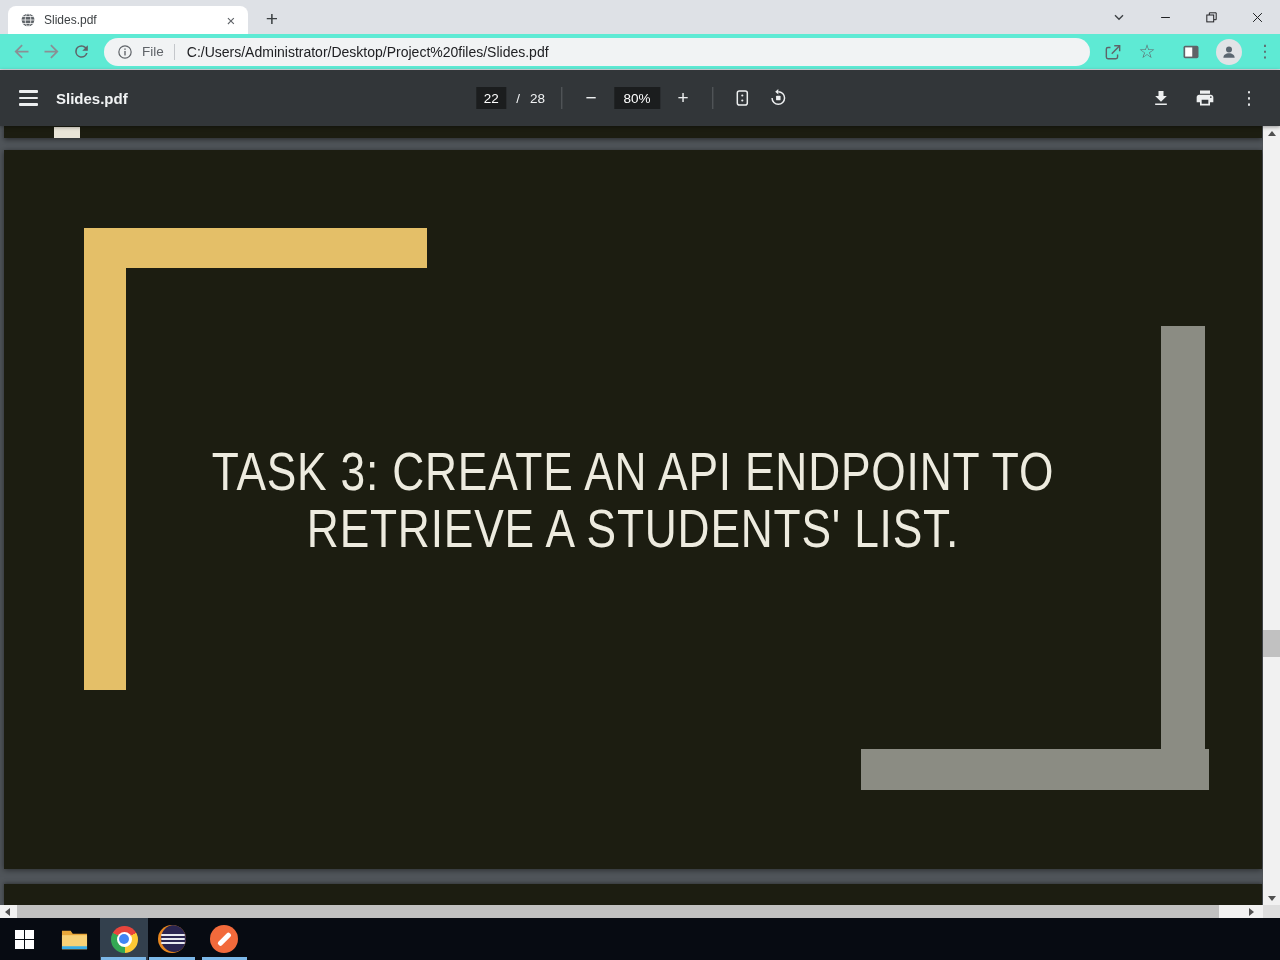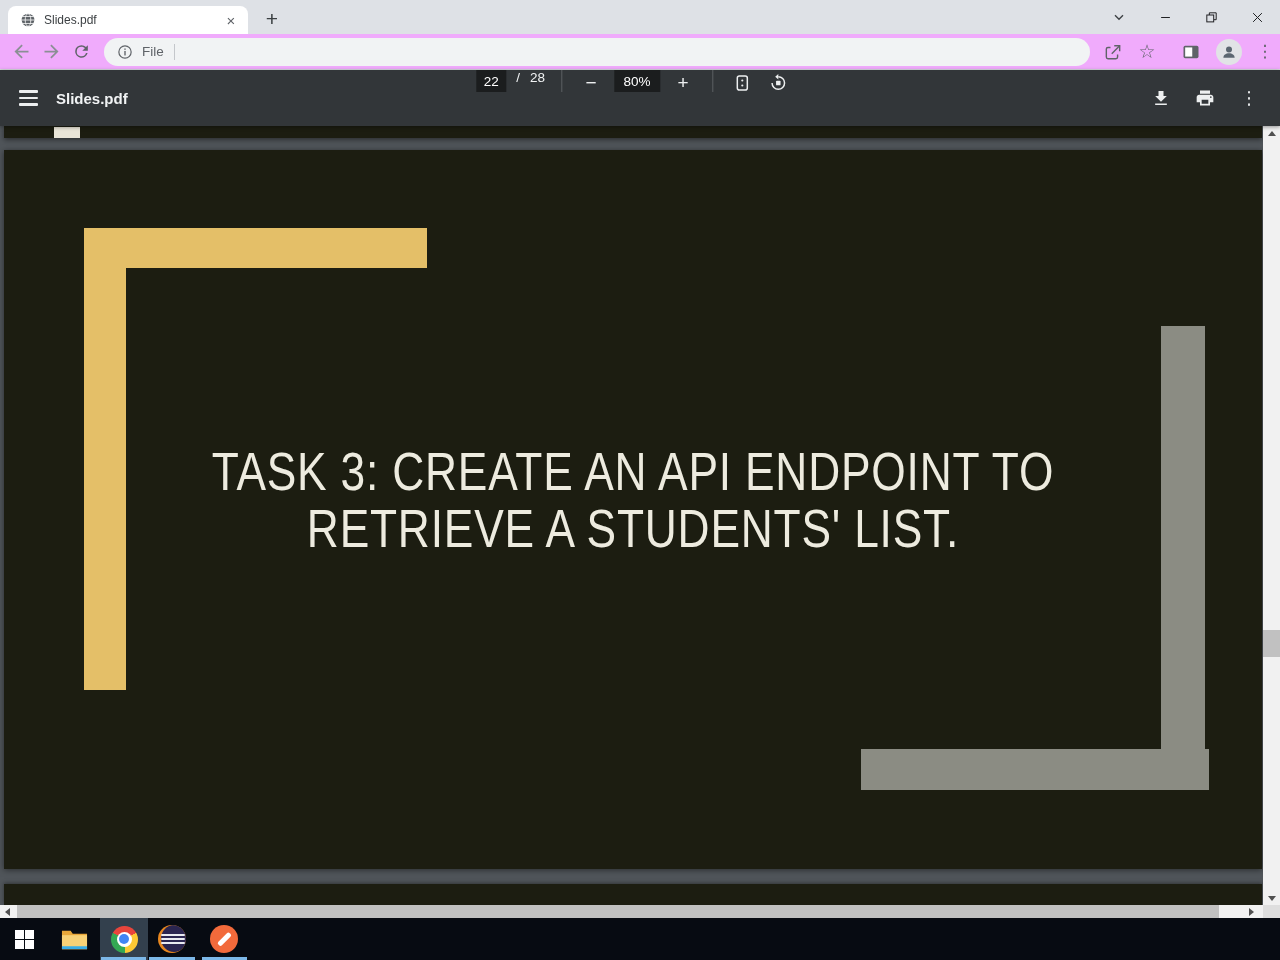--- a/index.html
+++ b/index.html
@@ -14,21 +14,21 @@
   .tab-favicon { width:16px; height:16px; margin:0 8px 0 4px; flex:none; }
   .tab-title { font-size:12px; color:#3C4043; flex:1; white-space:nowrap; overflow:hidden; }
   .tab-close { width:18px; height:18px; border-radius:50%; display:flex; align-items:center;
                justify-content:center; font-size:15px; color:#5F6368; cursor:pointer; }
   .new-tab-btn { position:absolute; left:258px; top:5px; width:28px; height:28px; border-radius:50%;
                display:flex; align-items:center; justify-content:center; font-size:21px; color:#3C4043; font-weight:300;}
   .win-controls { position:absolute; right:0; top:0; height:34px; display:flex; align-items:center; }
   .win-btn { width:46px; height:34px; display:flex; align-items:center; justify-content:center; }
 
   
-  .toolbar { position:absolute; left:0; top:34px; width:1280px; height:36px; background:#f0abfc;
+  .toolbar { position:absolute; left:0; top:34px; width:1280px; height:36px; background:#5eead4;
              border-bottom:1px solid #D7DADE; display:flex; align-items:center; }
   .nav-btn { width:30px; height:30px; display:flex; align-items:center; justify-content:center; flex:none; }
   .nav-btn.back { margin-left:6px; }
   .addr-bar { margin-left:8px; width:990px; height:28px; background:#F1F3F4; border-radius:14px;
               display:flex; align-items:center; padding:0 12px; }
   .addr-info { width:18px; height:18px; flex:none; }
   .addr-chip { font-size:13.5px; color:#5F6368; margin:0 10px 0 8px; }
   .addr-sep { width:1px; height:16px; background:#C4C7CB; margin-right:12px; }
   .addr-url { font-size:14px; color:#202124; white-space:nowrap; }
   .tb-ico { width:30px; height:30px; display:flex; align-items:center; justify-content:center; flex:none; }
@@ -38,21 +38,21 @@
             align-items:center; justify-content:center; }
 
   
   .pdf-toolbar { position:absolute; left:0; top:70px; width:1280px; height:56px; background:#323639;
                  display:flex; align-items:center; box-shadow:0 1px 4px rgba(0,0,0,.4); z-index:5; }
   .pdf-menu { width:40px; height:40px; margin-left:8px; display:flex; flex-direction:column;
               justify-content:center; gap:4px; align-items:center; }
   .pdf-menu span { display:block; width:19px; height:2.5px; background:#EDEFF0; border-radius:1px; }
   .pdf-filename { color:#F1F3F4; font-size:15px; font-weight:700; margin-left:8px; }
   .pdf-center { position:absolute; left:50%; top:0; height:56px; transform:translateX(-52%);
-                display:flex; gap:10px; }
+                display:flex; align-items:center; gap:10px; }
   .page-input { width:30px; height:22px; background:#1B1D1E; border:none; color:#FFFFFF;
                 font-size:13.5px; text-align:center; font-family:"Liberation Sans",sans-serif; }
   .page-text { color:#F1F3F4; font-size:13.5px; }
   .pdf-sep { width:1px; height:22px; background:#5C6063; margin:0 6px; }
   .pdf-btn { width:26px; height:26px; display:flex; align-items:center; justify-content:center;
              color:#EDEFF0; font-size:19px; }
   .zoom-box { min-width:46px; height:22px; background:#1B1D1E; color:#FFFFFF; font-size:13.5px;
               display:flex; align-items:center; justify-content:center; padding:0 4px; }
   .pdf-right { margin-left:auto; display:flex; align-items:center; gap:18px; margin-right:18px; }
   .pdf-kebab { color:#EDEFF0; font-size:18px; }
@@ -172,20 +172,21 @@
         </svg>
     </div>
     <div class="addr-bar">
       <svg class="addr-info" viewBox="0 0 24 24">
         <circle cx="12" cy="12" r="8.2" stroke="#5F6368" stroke-width="1.6" fill="none"></circle>
         <rect x="11.1" y="10.6" width="1.8" height="6" fill="#5F6368"></rect>
         <rect x="11.1" y="7.3" width="1.8" height="1.8" fill="#5F6368"></rect>
       </svg>
       <span class="addr-chip">File</span>
       <span class="addr-sep"></span>
+      <span class="addr-url">C:/Users/Administrator/Desktop/Project%20files/Slides.pdf</span>
     </div>
     <div class="tb-ico" style="margin-left:8px">
       <svg width="20" height="20" viewBox="0 0 24 24" fill="none" stroke="#5F6368" stroke-width="1.7">
         <path d="M13.5 4.5H20v6.5"></path>
           <path d="M20 4.5 10.5 14"></path>
           <path d="M9 6.5H6a2 2 0 0 0-2 2V18a2 2 0 0 0 2 2h9.5a2 2 0 0 0 2-2v-3"></path>
       </svg>
     </div>
     <div class="tb-ico" style="margin-left:4px">
       <span class="star-glyph">☆</span>

